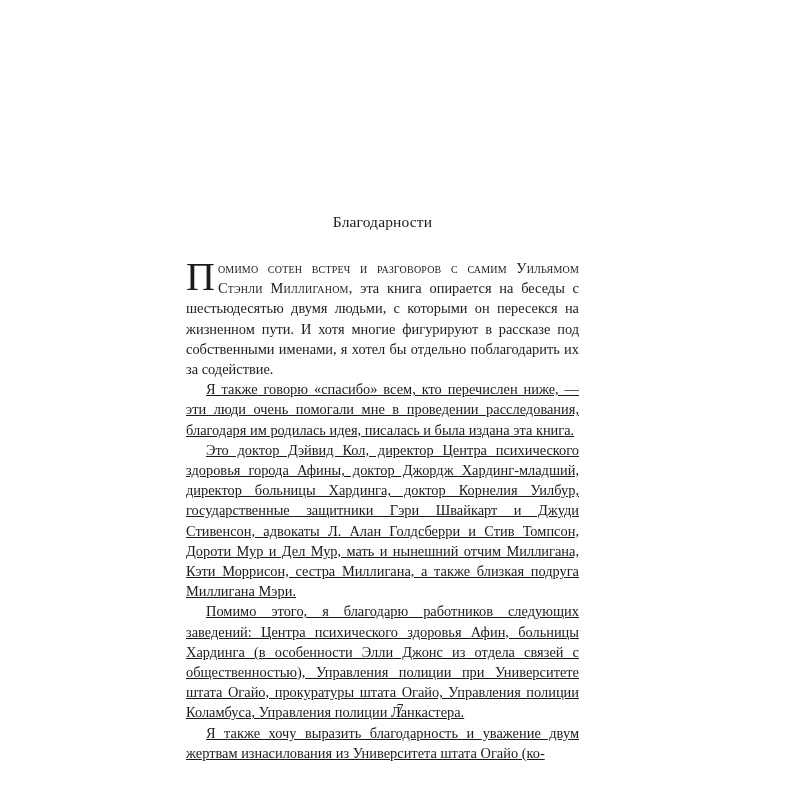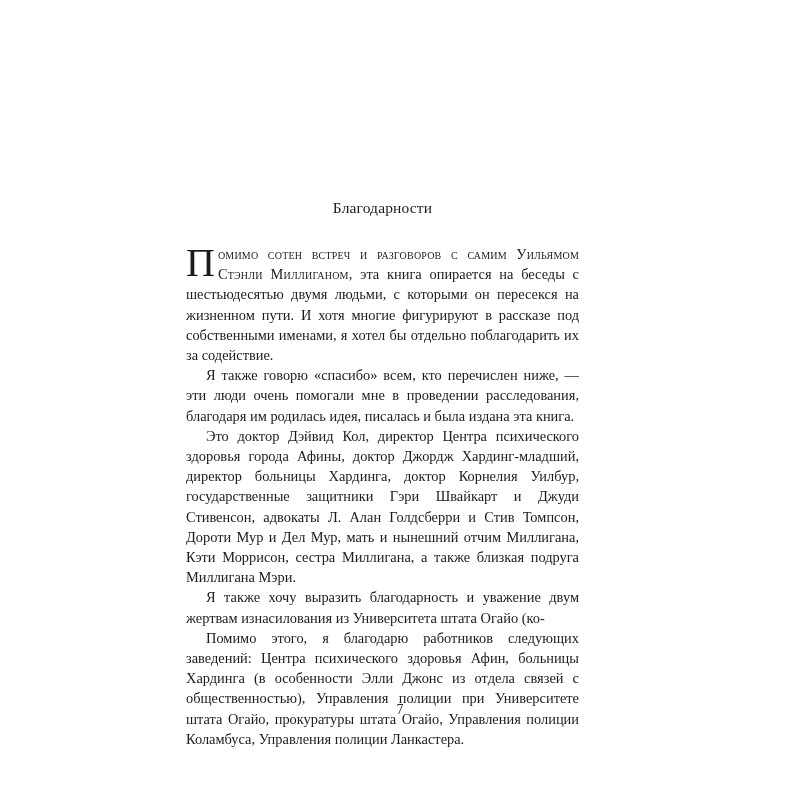--- a/index.html
+++ b/index.html
@@ -19,21 +19,21 @@
     position: relative;
     width: 800px;
     height: 800px;
     background: #ffffff;
   }
 
   
   .text-column {
     position: absolute;
     left: 186px;
-    top: 198px;
+    top: 212px;
     width: 393px;
   }
 
   .chapter-title {
     text-align: center;
     font-size: 15.5px;
     line-height: 20px;
     font-weight: 400;
     letter-spacing: 0.15px;
     color: #1b1b1b;
@@ -49,20 +49,21 @@
     color: #1b1b1b;
     hyphens: manual;
   }
 
   .para + .para {
     margin-top: 0;
   }
 
   .para.indent {
     text-indent: 20px;
+    text-decoration: underline;
   }
 
   
   .para.opening {
     text-indent: 0;
   }
 
   .dropcap {
     float: left;
     font-size: 40px;
@@ -101,21 +102,21 @@
     <h1 class="chapter-title">Благодарности</h1>
 
     <p class="para opening">
       <span class="dropcap">П</span><span class="smallcaps">омимо сотен встреч и разговоров с самим Уильямом Стэнли Миллиганом,</span><span> эта книга опирается на беседы с шестьюдесятью двумя людьми, с которыми он пересекся на жизненном пути. И хотя многие фигурируют в рассказе под собственными именами, я хотел бы отдельно поблагодарить их за содействие.</span>
     </p>
 
     <p class="para indent">Я также говорю «спасибо» всем, кто перечислен ниже, — эти люди очень помогали мне в проведении расследования, благодаря им родилась идея, писалась и была издана эта книга.</p>
 
     <p class="para indent">Это доктор Дэйвид Кол, директор Центра психического здоровья города Афины, доктор Джордж Хардинг-младший, директор больницы Хардинга, доктор Корнелия Уилбур, государственные защитники Гэри Швайкарт и Джуди Стивенсон, адвокаты Л. Алан Голдсберри и Стив Томпсон, Дороти Мур и Дел Мур, мать и нынешний отчим Миллигана, Кэти Моррисон, сестра Миллигана, а также близкая подруга Миллигана Мэри.</p>
 
+    <p class="para indent">Помимо этого, я благодарю работников следующих заведений: Центра психического здоровья Афин, больницы Хардинга (в особенности Элли Джонс из отдела связей с общественностью), Управления полиции при Университете штата Огайо, прокуратуры штата Огайо, Управления полиции Коламбуса, Управления полиции Ланкастера.</p>
+
     <p class="para indent">Я также хочу выразить благодарность и уважение двум жертвам изнасилования из Университета штата Огайо (ко-</p>
-
-    <p class="para indent">Помимо этого, я благодарю работников следующих заведений: Центра психического здоровья Афин, больницы Хардинга (в особенности Элли Джонс из отдела связей с общественностью), Управления полиции при Университете штата Огайо, прокуратуры штата Огайо, Управления полиции Коламбуса, Управления полиции Ланкастера.</p>
 
   </div>
 
   <div class="folio">7</div>
 
 </div>
 
 </body></html>

